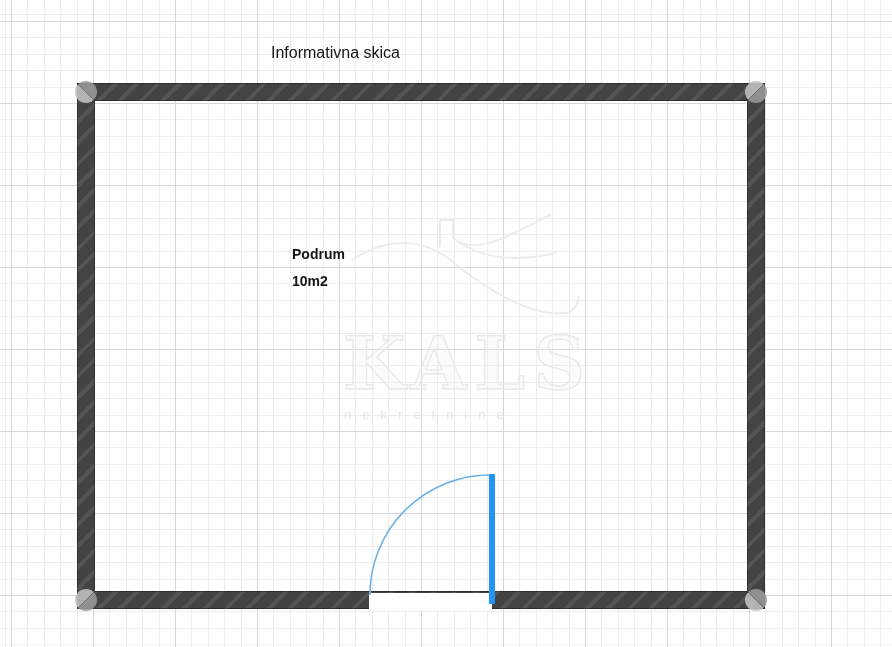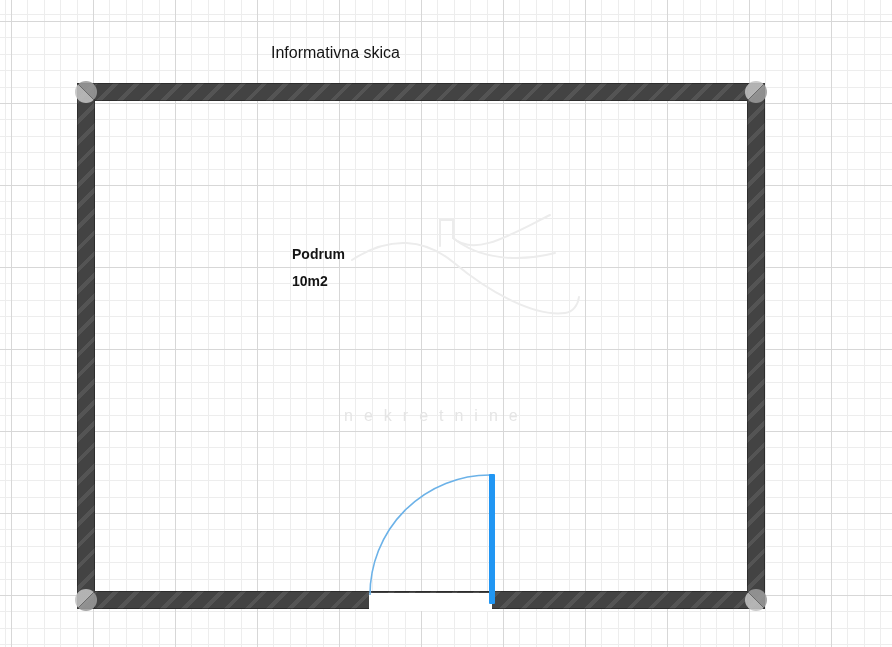--- a/index.html
+++ b/index.html
@@ -55,21 +55,21 @@
   .wm-brand{
     position:absolute;left:343px;top:328px;z-index:1;
     font-family:"DejaVu Serif","Liberation Serif",serif;
     font-size:72px;font-weight:700;line-height:1;letter-spacing:8px;
     color:rgba(240,240,240,0.25);
     -webkit-text-stroke:1.4px #e9e9e9;
     white-space:nowrap;
   }
   .wm-tagline{
     position:absolute;left:344px;top:407px;z-index:1;
-    font-size:16px;font-weight:400;letter-spacing:11px;
+    font-size:13px;font-weight:400;letter-spacing:11px;
     color:#e5e5e5;white-space:nowrap;
   }
   
   .door-opening{
     position:absolute;left:369px;top:593px;width:123px;height:18px;
     background:#ffffff;z-index:3;
   }
   .door-arc-svg{position:absolute;left:360px;top:465px;z-index:4;}
   .door-arc-svg path{fill:none;stroke:var(--door-arc);stroke-width:1.6px;}
   .door-leaf{
@@ -83,20 +83,21 @@
 <div class="canvas">
 
   <div class="sketch-title">Informativna skica</div>
 
   <svg class="wm-logo" width="250" height="135" viewBox="0 0 250 135" aria-hidden="true">
     <path d="M100,41 L100,15 L113,15 L113,33"></path>
     <path d="M113,33 C135,52 170,30 210,10"></path>
     <path d="M113,33 C140,55 180,57 215,48"></path>
     <path d="M12,55 C50,30 85,34 113,57 C150,88 195,112 225,108 C233,107 238,100 239,92"></path>
   </svg>
+  <div class="wm-brand">KALS</div>
   <div class="wm-tagline">nekretnine</div>
 
   <div class="wall wall-top"></div>
   <div class="wall wall-bottom"></div>
   <div class="wall wall-left"></div>
   <div class="wall wall-right"></div>
 
   <div class="corner tl"></div>
   <div class="corner tr"></div>
   <div class="corner bl"></div>

